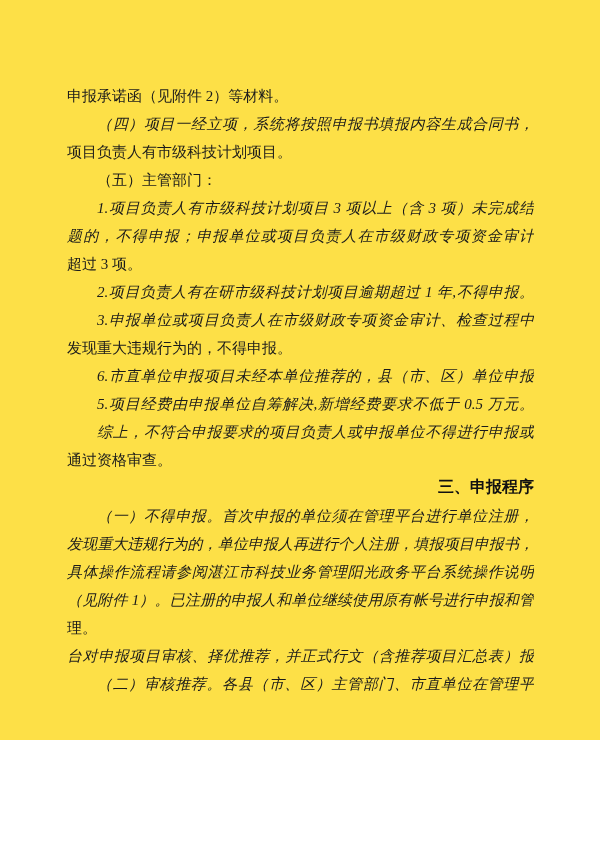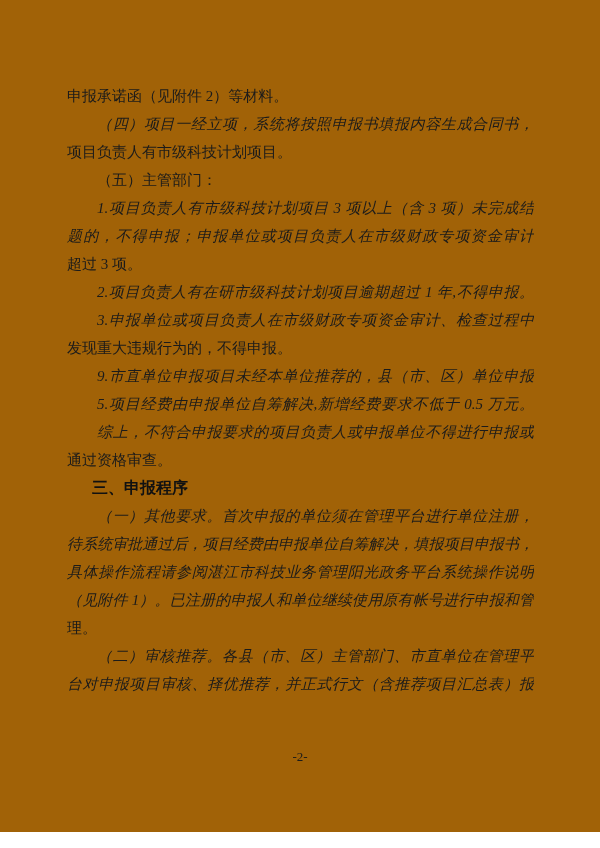--- a/index.html
+++ b/index.html
@@ -3,22 +3,22 @@
 <meta charset="utf-8">
 <style>
   html, body {
     margin: 0;
     padding: 0;
     background: #ffffff;
   }
   .page {
     position: relative;
     width: 600px;
-    height: 832px;
-    background: #a16207;
+    height: 740px;
+    background: #fde047;
     overflow: hidden;
   }
   .doc-body {
     position: absolute;
     left: 67px;
     top: 82px;
     width: 467px;
     font-family: "Liberation Serif", "DejaVu Serif", serif;
     color: #1b1b1b;
   }
@@ -31,25 +31,26 @@
   }
   .line.indent {
     padding-left: 30px;
   }
   .line.justify {
     text-align: justify;
     text-align-last: justify;
     font-style: italic;
   }
   .line.heading {
-    font-family: Liberation Serif, serif;
+    font-family: Liberation Mono, monospace;
     font-weight: 700;
     font-size: 16px;
     padding-left: 25px;
     color: #111111;
+    text-align: right;
   }
   .page-number {
     position: absolute;
     top: 749px;
     left: 0;
     width: 600px;
     text-align: center;
     font-family: "Liberation Serif", "DejaVu Serif", serif;
     font-size: 13px;
     color: #1b1b1b;
@@ -63,27 +64,27 @@
       <div class="line">申报承诺函（见附件 2）等材料。</div>
       <div class="line indent justify">（四）项目一经立项，系统将按照申报书填报内容生成合同书，</div>
       <div class="line">项目负责人有市级科技计划项目。</div>
       <div class="line indent">（五）主管部门：</div>
       <div class="line indent justify">1.项目负责人有市级科技计划项目 3 项以上（含 3 项）未完成结</div>
       <div class="line justify">题的，不得申报；申报单位或项目负责人在市级财政专项资金审计</div>
       <div class="line">超过 3 项。</div>
       <div class="line indent justify">2.项目负责人有在研市级科技计划项目逾期超过 1 年,不得申报。</div>
       <div class="line indent justify">3.申报单位或项目负责人在市级财政专项资金审计、检查过程中</div>
       <div class="line">发现重大违规行为的，不得申报。</div>
-      <div class="line indent justify">9.市直单位申报项目未经本单位推荐的，县（市、区）单位申报</div>
+      <div class="line indent justify">6.市直单位申报项目未经本单位推荐的，县（市、区）单位申报</div>
       <div class="line indent justify">5.项目经费由申报单位自筹解决,新增经费要求不低于 0.5 万元。</div>
       <div class="line indent justify">综上，不符合申报要求的项目负责人或申报单位不得进行申报或</div>
       <div class="line">通过资格审查。</div>
       <div class="line indent heading">三、申报程序</div>
-      <div class="line indent justify">（一）其他要求。首次申报的单位须在管理平台进行单位注册，</div>
-      <div class="line justify">待系统审批通过后，项目经费由申报单位自筹解决，填报项目申报书，</div>
+      <div class="line indent justify">（一）不得申报。首次申报的单位须在管理平台进行单位注册，</div>
+      <div class="line justify">发现重大违规行为的，单位申报人再进行个人注册，填报项目申报书，</div>
       <div class="line justify">具体操作流程请参阅湛江市科技业务管理阳光政务平台系统操作说明</div>
       <div class="line justify">（见附件 1）。已注册的申报人和单位继续使用原有帐号进行申报和管</div>
       <div class="line">理。</div>
+      <div class="line justify">台对申报项目审核、择优推荐，并正式行文（含推荐项目汇总表）报</div>
       <div class="line indent justify">（二）审核推荐。各县（市、区）主管部门、市直单位在管理平</div>
-      <div class="line justify">台对申报项目审核、择优推荐，并正式行文（含推荐项目汇总表）报</div>
     </div>
   <div class="page-number">-2-</div>
 </div>
 
 </body></html>

